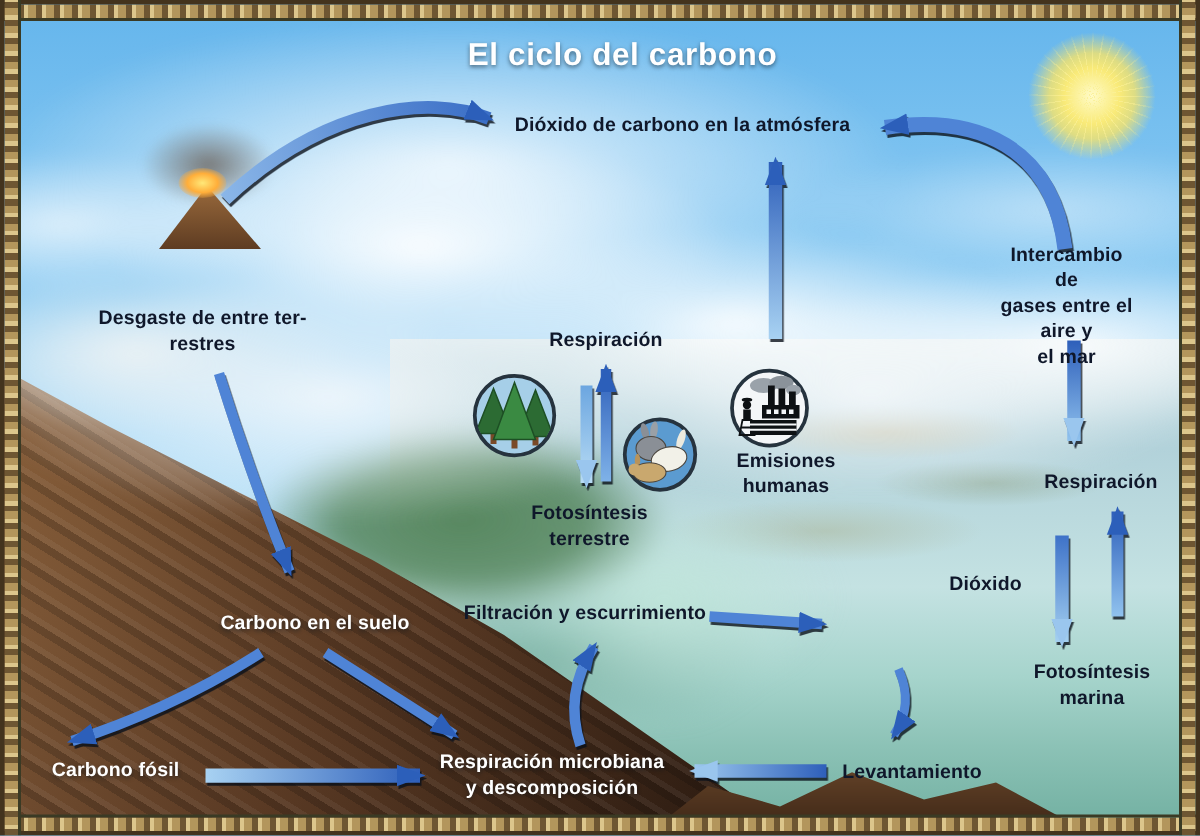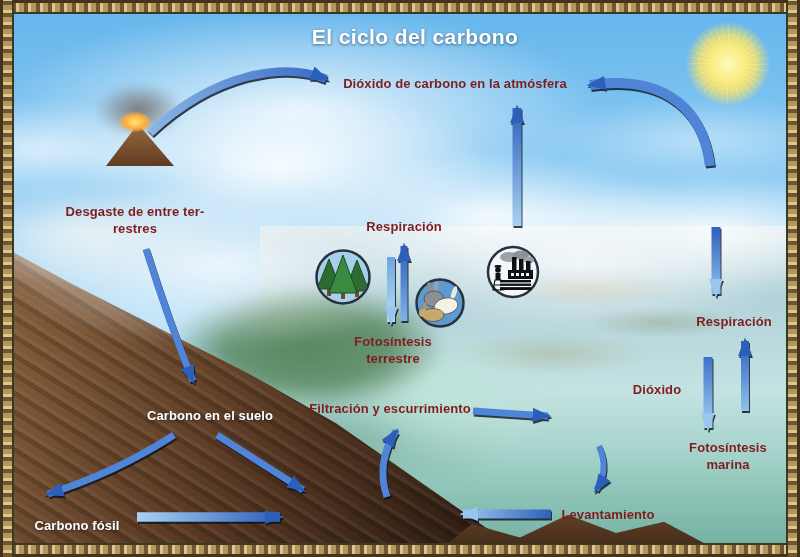--- a/index.html
+++ b/index.html
@@ -48,21 +48,21 @@
   .volcano{left:106px;top:124px;width:68px;height:42px;
     clip-path:polygon(47% 0,0 100%,100% 100%);
     background:linear-gradient(180deg,#9a6a3c,#5e3c22);}
   .vol-fire{left:119px;top:112px;width:32px;height:20px;border-radius:50%;
     background:radial-gradient(ellipse,#ffe878 0%,#ffae3a 45%,rgba(255,130,40,0) 78%);}
   svg.arrows{position:absolute;inset:0;z-index:20;}
   .arr{fill:none;filter:drop-shadow(1.5px 2.5px 0 rgba(10,16,26,.8));}
   .icon{position:absolute;z-index:25;}
   .lbl{position:absolute;transform:translate(-50%,-50%);text-align:center;font-weight:bold;
        font-size:13px;line-height:1.3;white-space:pre-line;z-index:30;letter-spacing:.1px;}
-  .dk{color:#7f1d1d;}
+  .dk{color:#0f172a;}
   .wt{color:#ffffff;text-shadow:0 1px 3px rgba(10,20,30,.55);}
   .title{font-size:21px;letter-spacing:.4px;}
   .frame{position:absolute;z-index:50;pointer-events:none;}
   .f-t,.f-b{left:0;right:0;height:9px;background:repeating-linear-gradient(90deg,#6e5632 0 4px,#dcc68c 4px 7px,#b3965c 7px 12px);}
   .f-t{top:0;border-top:3px solid #43331d;border-bottom:2px solid #3a3a24;}
   .f-b{bottom:0;border-bottom:3px solid #43331d;border-top:2px solid #3a3a24;}
   .f-l,.f-r{top:0;bottom:0;width:9px;background:repeating-linear-gradient(0deg,#6e5632 0 4px,#dcc68c 4px 7px,#b3965c 7px 12px);}
   .f-l{left:0;border-left:3px solid #43331d;border-right:2px solid #3a3a24;}
   .f-r{right:0;border-right:3px solid #43331d;border-left:2px solid #3a3a24;}
 </style>
@@ -198,26 +198,33 @@
     </g>
   </svg>
 
   <div class="lbl wt title" style="left:415px;top:37px">El ciclo del carbono</div>
   <div class="lbl dk" style="left:455px;top:84px">Dióxido de carbono en la atmósfera</div>
   <div class="lbl dk" style="left:135px;top:221px">Desgaste de entre ter-
 restres</div>
   <div class="lbl dk" style="left:404px;top:227px">Respiración</div>
   <div class="lbl dk" style="left:393px;top:351px">Fotosíntesis
 terrestre</div>
+  <div class="lbl dk" style="left:524px;top:316px">Emisiones
+humanas</div>
+  <div class="lbl dk" style="left:711px;top:204px">Intercambio de
+gases entre el aire y
+el mar</div>
   <div class="lbl dk" style="left:734px;top:322px">Respiración</div>
   <div class="lbl dk" style="left:657px;top:390px">Dióxido</div>
   <div class="lbl dk" style="left:728px;top:457px">Fotosíntesis
 marina</div>
   <div class="lbl wt" style="left:210px;top:416px">Carbono en el suelo</div>
   <div class="lbl dk" style="left:390px;top:409px">Filtración y escurrimiento</div>
-  <div class="lbl wt" style="left:77px;top:526px">Carbono fósil</div>
+  <div class="lbl wt" style="left:77px;top:514px">Carbono fósil</div>
+  <div class="lbl wt" style="left:368px;top:517px">Respiración microbiana
+y descomposición</div>
   <div class="lbl dk" style="left:608px;top:515px">Levantamiento</div>
 
   <div class="frame f-t"></div>
   <div class="frame f-b"></div>
   <div class="frame f-l"></div>
   <div class="frame f-r"></div>
 </div>
 
 </body></html>

